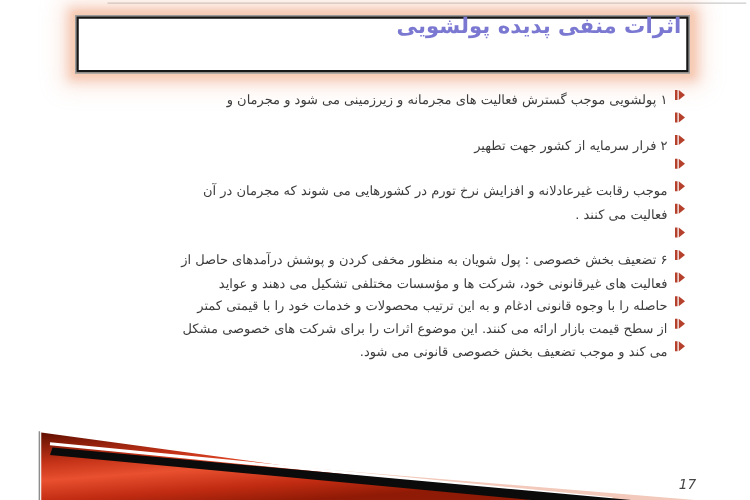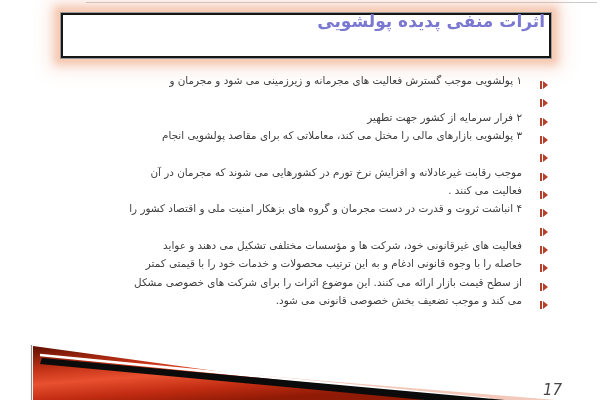--- a/index.html
+++ b/index.html
@@ -26,21 +26,21 @@
     direction:rtl; white-space:nowrap;
     font-size:17px; font-weight:bold;
     color:var(--title-text, #7b78d2);
   }
   .content {
     position:absolute; top:71px; right:52px; left:38px;
     direction:rtl;
   }
   .li {
     direction:rtl;
-    display:flex; align-items:flex-end; gap:18px;
+    display:flex; align-items:flex-start; gap:6px;
     height:18.35px;
   }
   .li .txt {
     font-size:10.4px; color:var(--body-text, #3d3d3d);
     white-space:nowrap; line-height:18.35px;
   }
   .blt {
     position:relative; width:8px; height:9px; flex-shrink:0;
   }
   .blt::before {
@@ -50,21 +50,21 @@
   }
   .blt::after {
     content:""; position:absolute; left:3px; top:0.5px;
     width:0; height:0;
     border-left:5px solid var(--bullet-marker, #b5402c);
     border-top:4px solid transparent;
     border-bottom:4px solid transparent;
   }
   .page-num {
     position:absolute; left:543px; top:381px;
-    font-size:15px; color:#474747;font-style:italic;
+    font-size:11px; color:#474747;font-style:italic;
   }
   .deco {
     position:absolute; left:0; top:0; width:600px; height:400px;
     pointer-events:none;
   }
 </style>
 </head>
 <body>
 
 <div class="slide">
@@ -84,48 +84,44 @@
 
       <div class="li">
         <span class="blt"></span>
       </div>
 
       <div class="li">
         <span class="blt"></span>
         <span class="txt">۲ فرار سرمایه از کشور جهت تطهیر</span>
       </div>
 
-      <div class="li">
-        <span class="blt"></span>
-        <span class="txt">۳ پولشویی بازارهای مالی را مختل می کند، معاملاتی که برای مقاصد پولشویی انجام</span>
-      </div>
 
       <div class="li">
         <span class="blt"></span>
       </div>
 
       <div class="li">
         <span class="blt"></span>
         <span class="txt">موجب رقابت غیرعادلانه و افزایش نرخ تورم در کشورهایی می شوند که مجرمان در آن</span>
       </div>
 
       <div class="li">
         <span class="blt"></span>
         <span class="txt">فعالیت می کنند .</span>
       </div>
 
       <div class="li">
         <span class="blt"></span>
-        <span class="txt">۴ انباشت ثروت و قدرت در دست مجرمان و گروه های بزهکار امنیت ملی و اقتصاد کشور را</span>
       </div>
 
 
 
       <div class="li">
         <span class="blt"></span>
+        <span class="txt">۶ تضعیف بخش خصوصی : پول شویان به منظور مخفی کردن و پوشش درآمدهای حاصل از</span>
       </div>
 
       <div class="li">
         <span class="blt"></span>
         <span class="txt">فعالیت های غیرقانونی خود، شرکت ها و مؤسسات مختلفی تشکیل می دهند و عواید</span>
       </div>
 
       <div class="li">
         <span class="blt"></span>
         <span class="txt">حاصله را با وجوه قانونی ادغام و به این ترتیب محصولات و خدمات خود را با قیمتی کمتر</span>

